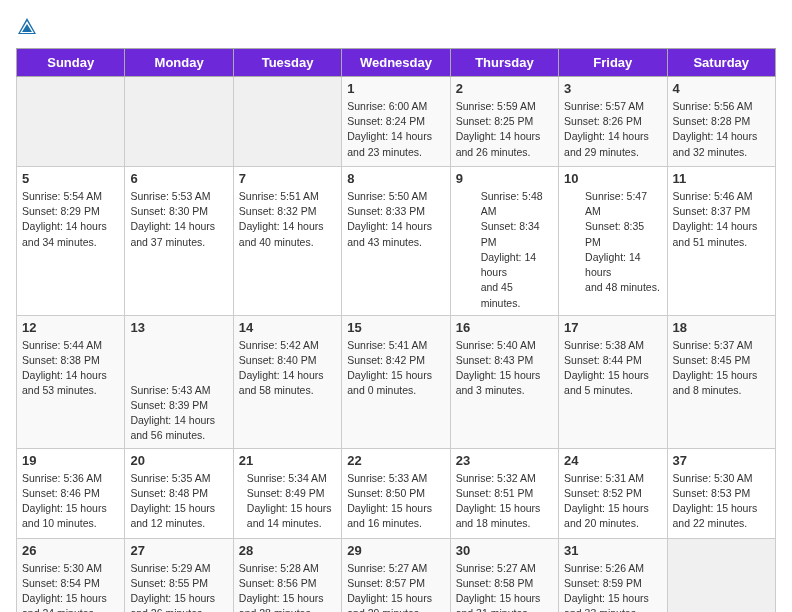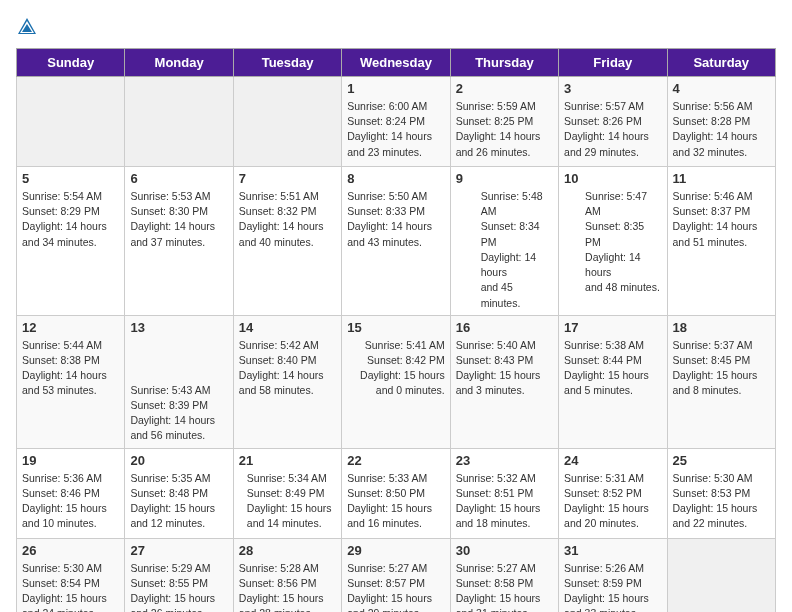--- a/index.html
+++ b/index.html
@@ -46,21 +46,21 @@
     .location-title {
       font-size: 16px;
       color: #333;
     }
     table {
       width: 100%;
       border-collapse: collapse;
       table-layout: fixed;
     }
     thead th {
-      background-color: #4c1d95;
+      background-color: #6d28d9;
       color: #fff;
       font-size: 13px;
       font-weight: bold;
       padding: 6px 4px;
       text-align: center;
       border: 1px solid #aaa;
     }
     tbody td {
       border: 1px solid #ccc;
       vertical-align: top;
@@ -222,21 +222,21 @@
         </td>
         <td>
           <span class="day-number">14</span>
           <div class="cell-info" style="white-space: pre-line;">Sunrise: 5:42 AM
 Sunset: 8:40 PM
 Daylight: 14 hours
 and 58 minutes.</div>
         </td>
         <td>
           <span class="day-number">15</span>
-          <div class="cell-info" style="white-space: pre-line; text-align: right;">Sunrise: 5:41 AM
+          <div class="cell-info" style="white-space: pre-line;">Sunrise: 5:41 AM
 Sunset: 8:42 PM
 Daylight: 15 hours
 and 0 minutes.</div>
         </td>
         <td>
           <span class="day-number">16</span>
           <div class="cell-info" style="white-space: pre-line;">Sunrise: 5:40 AM
 Sunset: 8:43 PM
 Daylight: 15 hours
 and 3 minutes.</div>
@@ -293,21 +293,21 @@
 and 18 minutes.</div>
         </td>
         <td>
           <span class="day-number">24</span>
           <div class="cell-info" style="white-space: pre-line;">Sunrise: 5:31 AM
 Sunset: 8:52 PM
 Daylight: 15 hours
 and 20 minutes.</div>
         </td>
         <td>
-          <span class="day-number">25</span>
+          <span class="day-number">37</span>
           <div class="cell-info" style="white-space: pre-line;">Sunrise: 5:30 AM
 Sunset: 8:53 PM
 Daylight: 15 hours
 and 22 minutes.</div>
         </td>
       </tr>
       <tr>
         <td>
           <span class="day-number">26</span>
           <div class="cell-info" style="white-space: pre-line;">Sunrise: 5:30 AM

